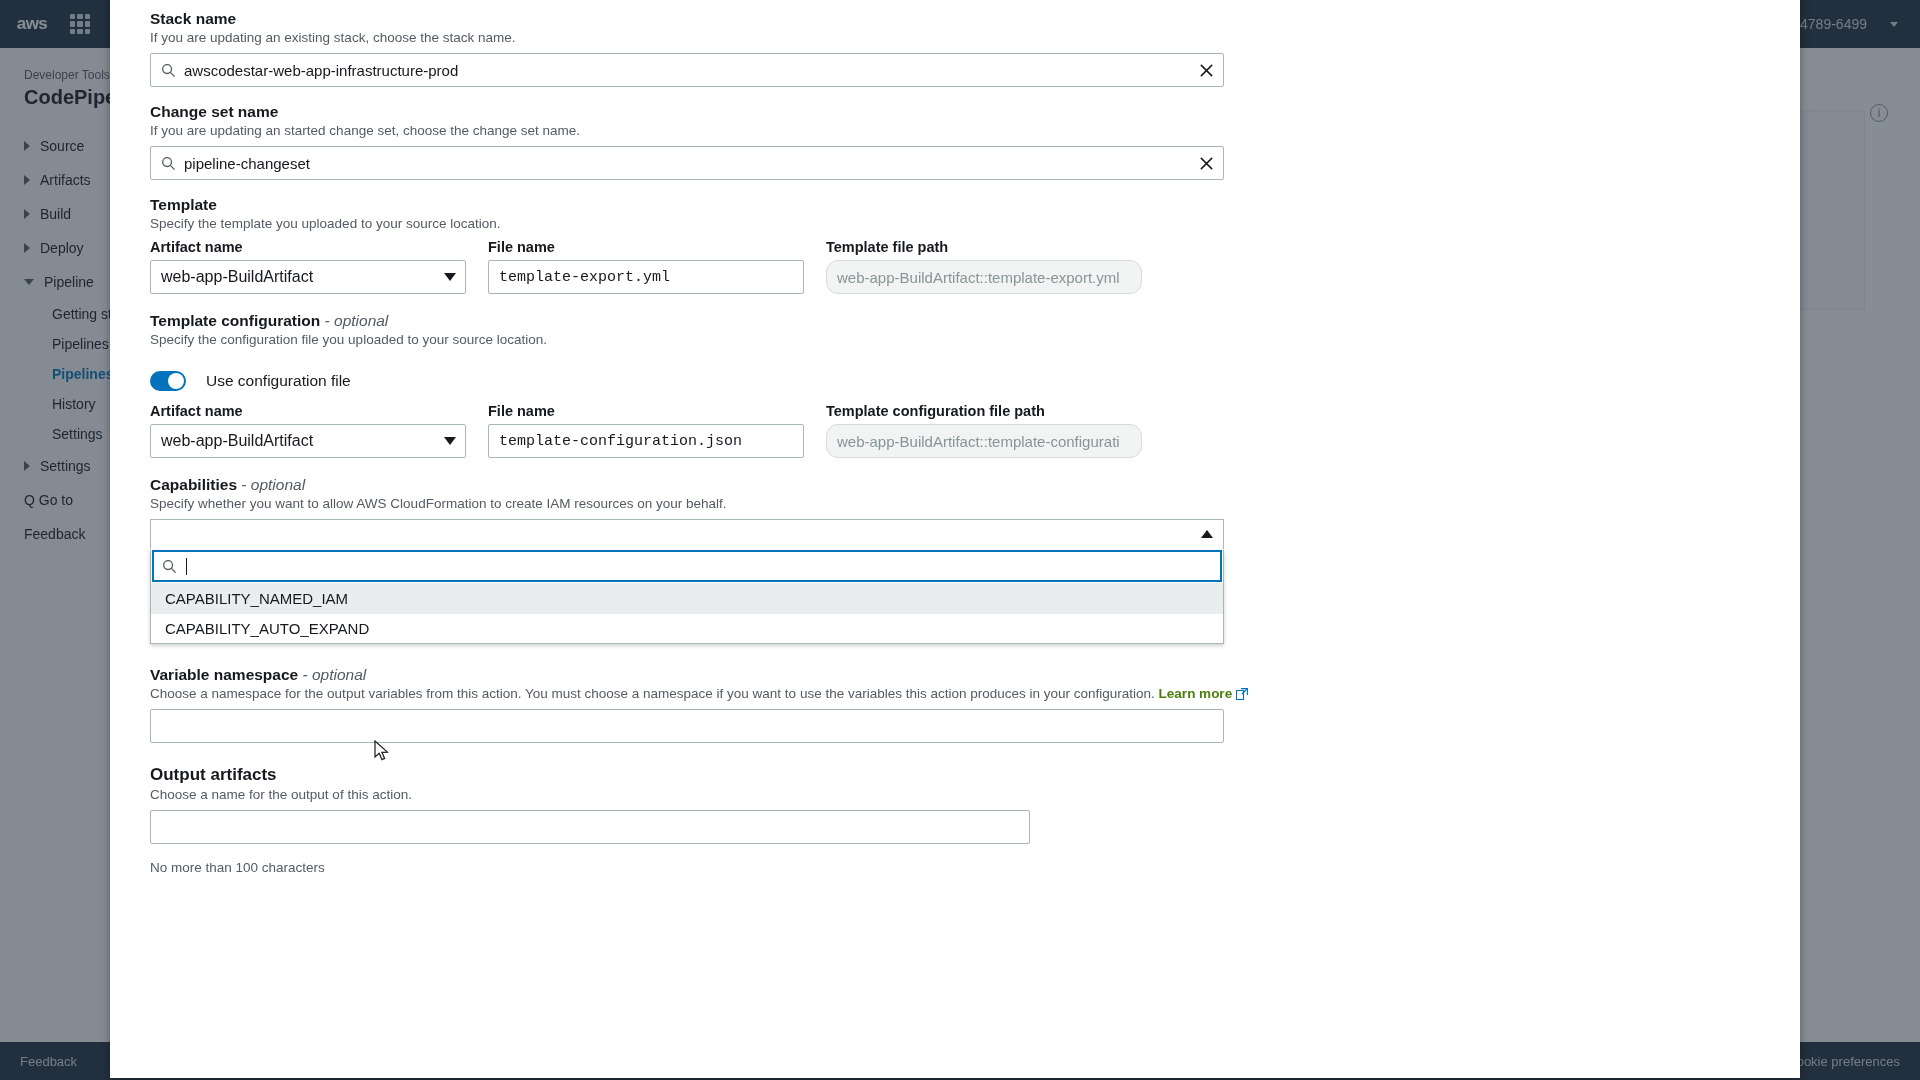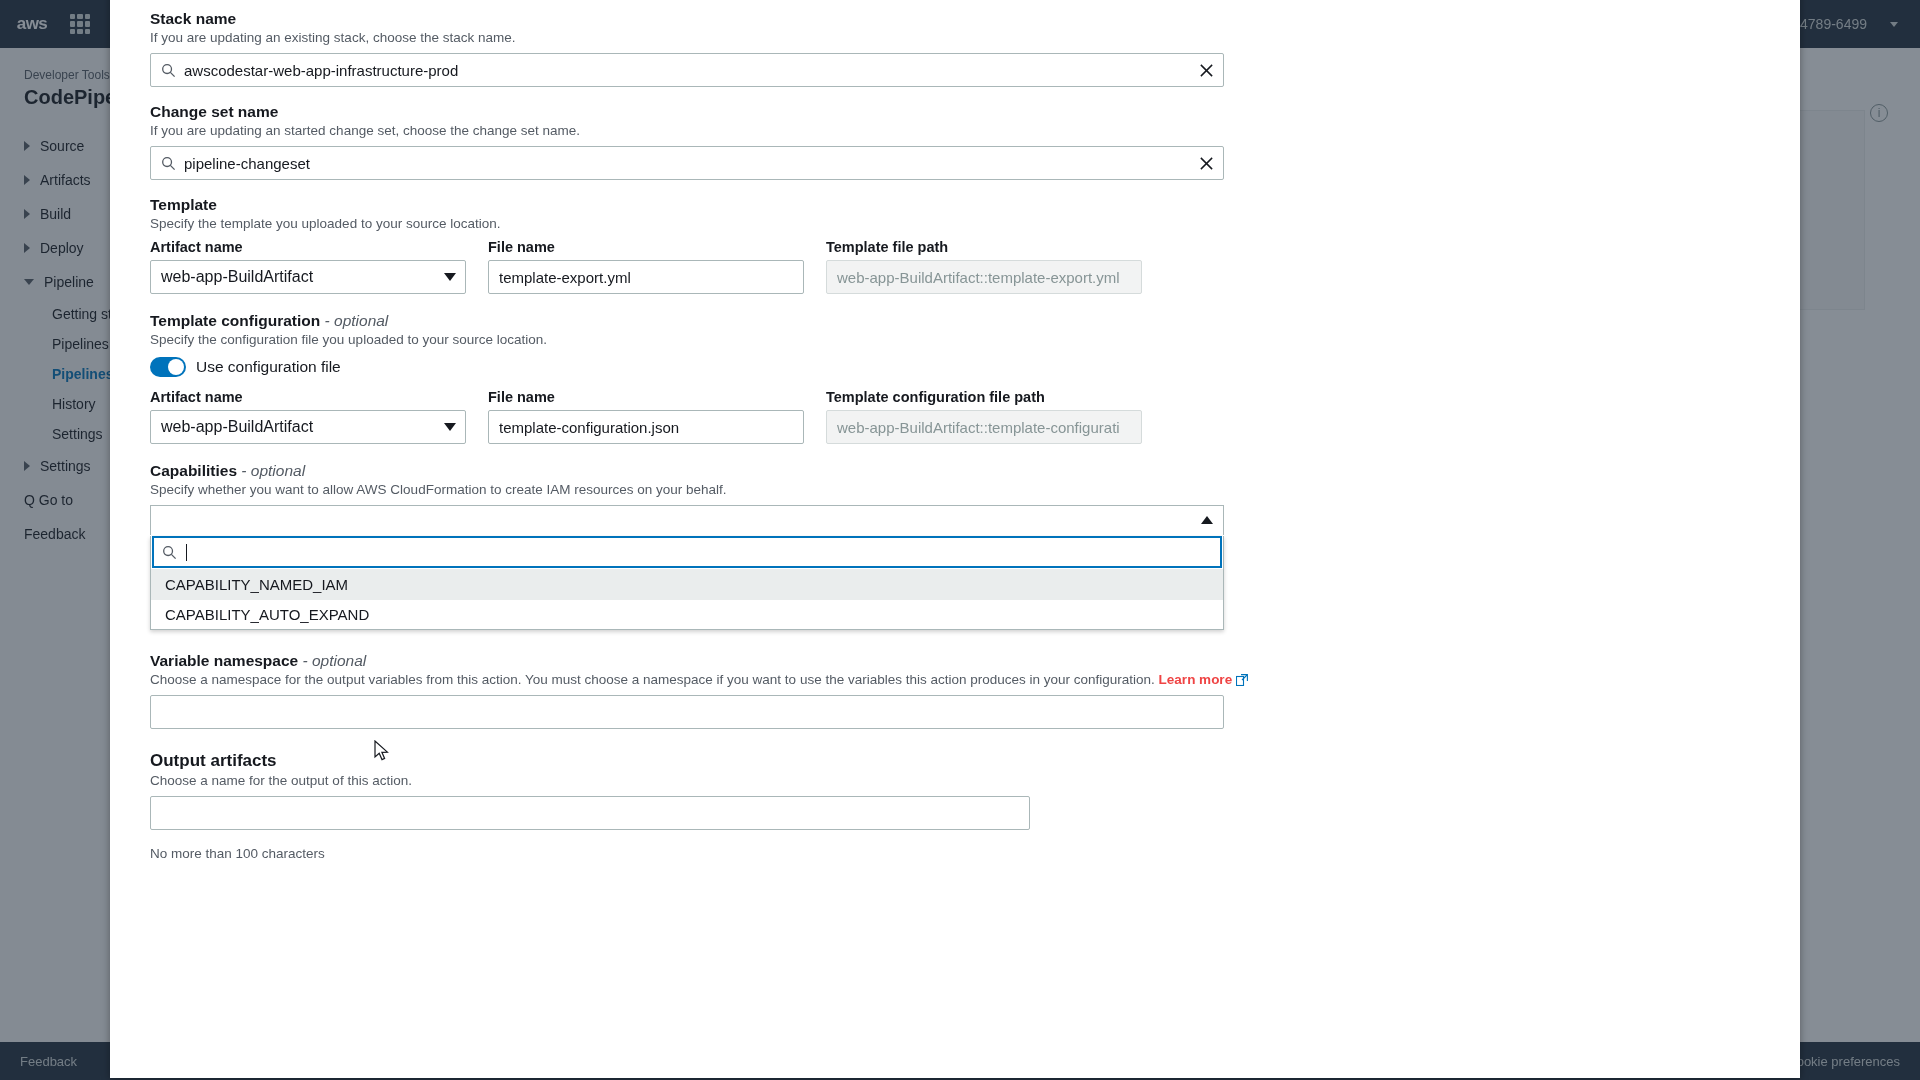--- a/index.html
+++ b/index.html
@@ -87,21 +87,21 @@
     padding: 24px 40px 0 40px;
   }
 
   .field-label {
     font-size: 15.5px; font-weight: 700; color: #16191f; margin: 0 0 2px 0;
   }
   .field-label .opt { font-weight: 400; font-style: italic; color: #545b64; }
   .field-desc {
     font-size: 13.5px; color: #545b64; margin: 0 0 8px 0;
   }
-  .field-desc a { color: #ef4444; text-decoration: none; }
+  .field-desc a { color: #4d7c0f; text-decoration: none; }
 
   .input-wrap {
     position: relative;
     width: 1074px; height: 34px;
     border: 1px solid #aab7b8; border-radius: 2px; background: #fff;
     display:flex; align-items:center;
   }
   .input-wrap .mag {
     margin-left: 10px; flex: 0 0 auto;
   }
@@ -125,30 +125,30 @@
     font-size: 16px; color: #16191f;
   }
   .select-box .arrow {
     position:absolute; right: 9px; top: 50%; transform: translateY(-50%);
     width: 0; height: 0; border-left: 6px solid transparent; border-right: 6px solid transparent;
     border-top: 8px solid #16191f;
   }
   .plain-input {
     height: 34px; border: 1px solid #aab7b8; border-radius: 2px; background: #fff;
     width: 100%; font-size: 15px; color: #16191f; padding: 0 10px;
-    font-family: Liberation Sans, sans-serif; outline:none;
+    font-family: Liberation Mono, monospace; outline:none;
   }
   .readonly-box {
-    height: 34px; border: 1px solid #d5dbdb; border-radius: 2px; background: #f2f3f3;
+    height: 34px; border: 1px solid #d5dbdb; border-radius: 12px; background: #f2f3f3;
     display:flex; align-items:center; padding: 0 10px; font-size: 15px; color: #879596;
     overflow: hidden; white-space: nowrap;
   }
   .sublabel { font-size: 14.5px; font-weight: 700; color: #16191f; margin-bottom: 5px;}
 
-  .toggle-row { display:flex; align-items:center; gap: 10px; margin: 10px 0 12px 0;}
+  .toggle-row { display:flex; align-items:center; gap: 20px; margin: 24px 0 12px 0;}
   .toggle {
     width: 36px; height: 20px; border-radius: 10px; background: #0073bb; position: relative;
   }
   .toggle .knob {
     position:absolute; top: 2px; left: 18px; width: 16px; height: 16px; border-radius: 50%;
     background: #fff;
   }
   .toggle-label { font-size: 15.5px; color: #16191f; }
 
   

